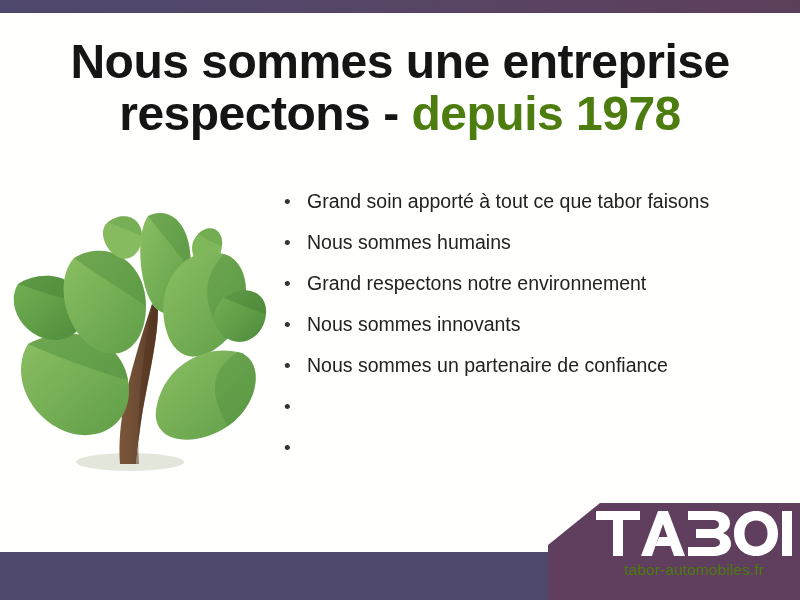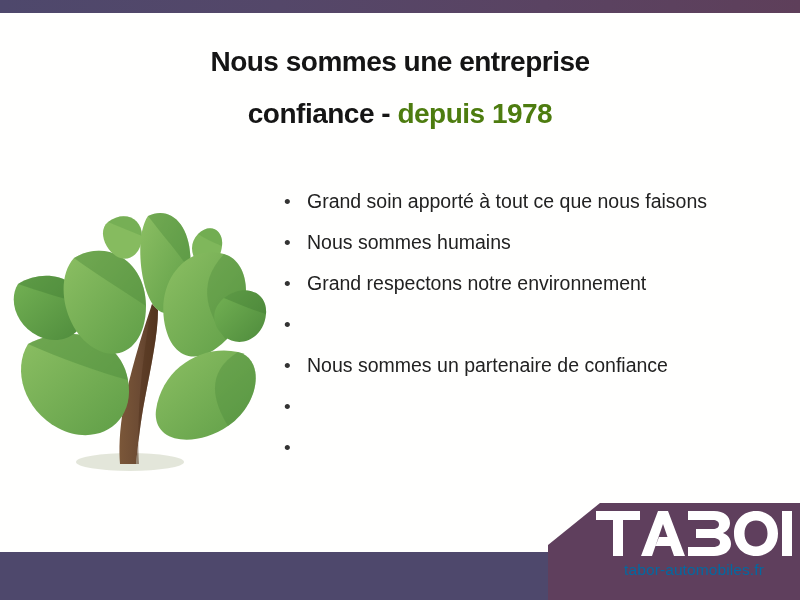--- a/index.html
+++ b/index.html
@@ -45,34 +45,34 @@
     position: absolute;
     left: 596px; top: 511px;
     width: 196px; height: 45px;
   }
   #logo-word svg { display: block; width: 196px; height: 45px; }
   #logo-tagline {
     position: absolute;
     left: 596px; top: 561px;
     width: 196px;
     text-align: center;
-    color: #0369a1;
+    color: #4d7c0f;
     font-size: 15.5px;
     letter-spacing: 0.1px;
     font-family: "Liberation Sans", sans-serif;
   }
 
   
   #headline {
     position: absolute;
     left: 60px; top: 36px;
     width: 680px;
     text-align: center;
     font-weight: bold;
-    font-size: 28px;
+    font-size: 48px;
     line-height: 52px;
     letter-spacing: -0.5px;
     color: #151515;
     font-family: "Liberation Sans", sans-serif;
   }
   #headline .accent { color: #4d7c0f; }
 
   
   #bullets {
     position: absolute;
@@ -107,21 +107,21 @@
 </style>
 </head>
 <body>
 
 <div id="slide">
 
   <div id="top-bar"></div>
 
   <div id="headline">
     <span>Nous sommes une entreprise</span><br>
-    <span>confiance - </span><span class="accent">depuis 1978</span>
+    <span>respectons - </span><span class="accent">depuis 1978</span>
   </div>
 
   <div id="tree">
     <svg viewBox="0 0 258 292" xmlns="http://www.w3.org/2000/svg" aria-hidden="true">
       <defs>
         <linearGradient id="lfA" x1="0" y1="0" x2="1" y2="1">
           <stop offset="0%" stop-color="#8cbf63"></stop>
             <stop offset="100%" stop-color="#5f9e47"></stop>
         </linearGradient>
         <linearGradient id="lfB" x1="0" y1="0" x2="1" y2="1">
@@ -183,32 +183,33 @@
       <g>
         <path d="M144 222 C150 180 190 156 226 164 C252 170 250 214 216 238 C184 260 140 256 144 222 Z" fill="url(#lfA)"></path>
         <path d="M226 164 C252 170 250 214 216 238 C200 212 194 184 226 164 Z" fill="#4e8b3c" opacity="0.4"></path>
       </g>
     </svg>
   </div>
 
   <div id="bullets">
     <div class="bullet-row">
       <span class="bullet-dot">•</span>
-      <span class="bullet-text">Grand soin apporté à tout ce que nous faisons</span>
+      <span class="bullet-text">Grand soin apporté à tout ce que tabor faisons</span>
     </div>
     <div class="bullet-row">
       <span class="bullet-dot">•</span>
       <span class="bullet-text">Nous sommes humains</span>
     </div>
     <div class="bullet-row">
       <span class="bullet-dot">•</span>
       <span class="bullet-text">Grand respectons notre environnement</span>
     </div>
     <div class="bullet-row">
       <span class="bullet-dot">•</span>
+      <span class="bullet-text">Nous sommes innovants</span>
     </div>
     <div class="bullet-row">
       <span class="bullet-dot">•</span>
       <span class="bullet-text">Nous sommes un partenaire de confiance</span>
     </div>
     <div class="bullet-row">
       <span class="bullet-dot">•</span>
     </div>
     <div class="bullet-row">
       <span class="bullet-dot">•</span>

